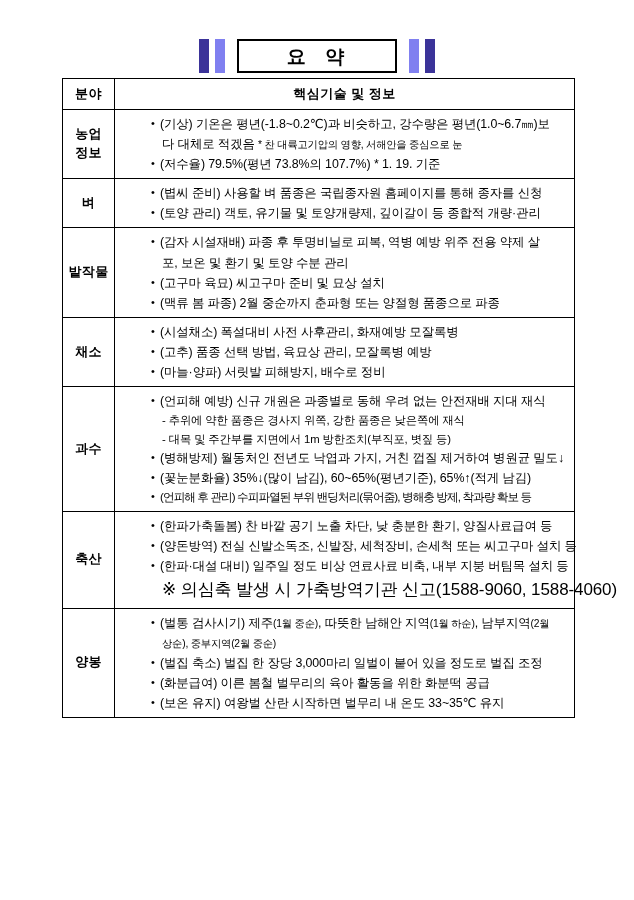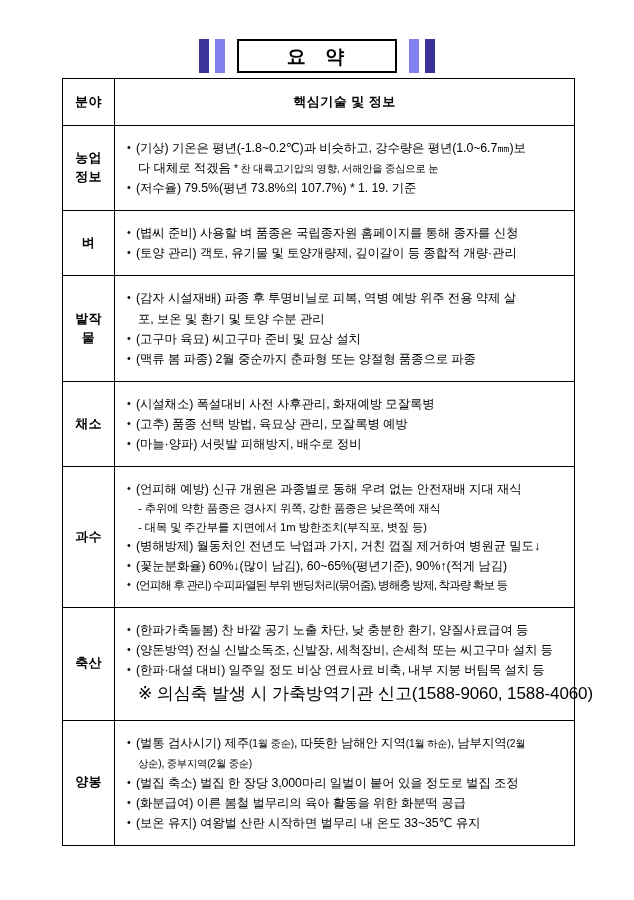--- a/index.html
+++ b/index.html
@@ -67,21 +67,21 @@
     width: 512px;
   }
   table.summary {
     border-collapse: collapse;
     width: 512px;
     table-layout: fixed;
   }
   table.summary td, table.summary th {
     border: 1px solid #000000;
     vertical-align: middle;
-    padding: 12px;
+    padding: 4px;
   }
   col.c-cat { width: 52px; }
   col.c-body { width: 460px; }
 
   .hdr-cat, .hdr-body {
     text-align: center;
     font-size: 13px;
     font-weight: bold;
     height: 22px;
     line-height: 22px;
@@ -100,20 +100,21 @@
   td.body {
     padding: 3px 2px 3px 5px;
   }
 
   .line {
     font-size: 12.4px;
     line-height: 1.62;
     white-space: nowrap;
     letter-spacing: -0.1px;
     display: block;
+    margin-left: 32px;
   }
   .line.wrapcont {
     padding-left: 11px;
   }
   .line.sub {
     padding-left: 11px;
     font-size: 11.3px;
   }
   .line.note {
     padding-left: 11px;
@@ -208,21 +209,21 @@
           </tr>
           <tr>
             <td class="cat">
               <span class="cat-inner">과수</span>
             </td>
             <td class="body">
               <div class="line"><span class="bullet">•</span><span>(언피해 예방) 신규 개원은 과종별로 동해 우려 없는 안전재배 지대 재식</span></div>
               <div class="line sub"><span>- 추위에 약한 품종은 경사지 위쪽, 강한 품종은 낮은쪽에 재식</span></div>
               <div class="line sub"><span>- 대목 및 주간부를 지면에서 1m 방한조치(부직포, 볏짚 등)</span></div>
               <div class="line"><span class="bullet">•</span><span>(병해방제) 월동처인 전년도 낙엽과 가지, 거친 껍질 제거하여 병원균 밀도↓</span></div>
-              <div class="line"><span class="bullet">•</span><span>(꽃눈분화율) 60%↓(많이 남김), 60~65%(평년기준), 90%↑(적게 남김)</span></div>
+              <div class="line"><span class="bullet">•</span><span>(꽃눈분화율) 35%↓(많이 남김), 60~65%(평년기준), 65%↑(적게 남김)</span></div>
               <div class="line condensed"><span class="bullet">•</span><span>(언피해 후 관리) 수피파열된 부위 밴딩처리(묶어줌), 병해충 방제, 착과량 확보 등</span></div>
             </td>
           </tr>
           <tr>
             <td class="cat">
               <span class="cat-inner">축산</span>
             </td>
             <td class="body">
               <div class="line"><span class="bullet">•</span><span>(한파가축돌봄) 찬 바깥 공기 노출 차단, 낮 충분한 환기, 양질사료급여 등</span></div>
               <div class="line"><span class="bullet">•</span><span>(양돈방역) 전실 신발소독조, 신발장, 세척장비, 손세척 또는 씨고구마 설치 등</span></div>

